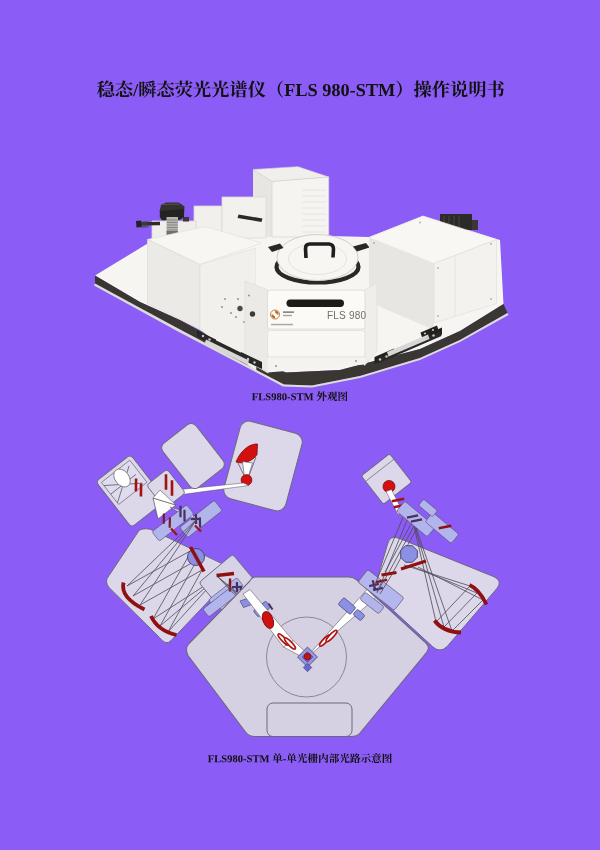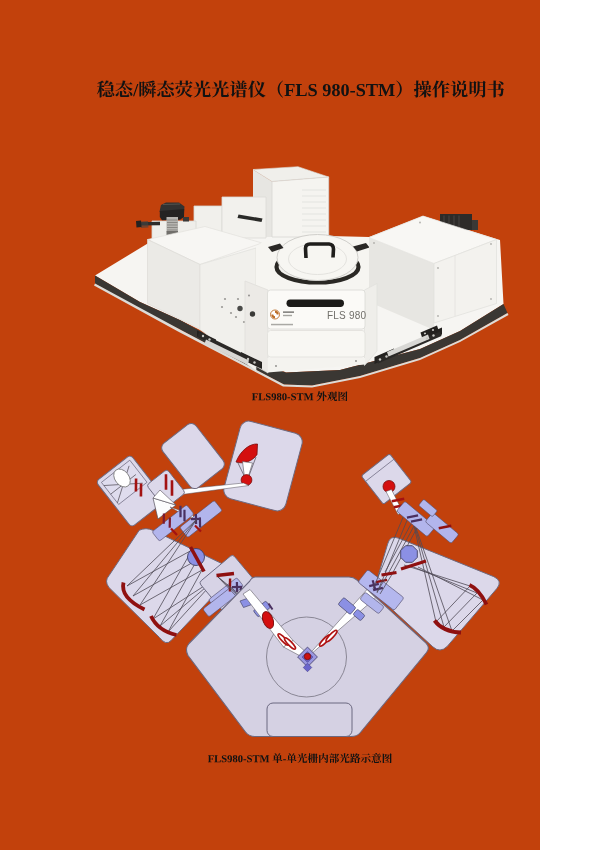--- a/index.html
+++ b/index.html
@@ -1,16 +1,16 @@
 <!DOCTYPE html>
 <html><head>
 <meta charset="utf-8">
 <style>
 html,body{margin:0;padding:0;background:#ffffff;}
-#page{position:relative;width:540px;height:850px;background:#c2410c;overflow:hidden;
+#page{position:relative;width:600px;height:850px;background:#8b5cf6;overflow:hidden;
 font-family:"Liberation Sans",sans-serif;}
 svg{position:absolute;left:0;top:0;}
 </style>
 </head>
 <body>
 <div id="page">
 <svg width="600" height="850" viewBox="0 0 600 850">
 
 <path d="M104.4 91.9 104.1 91.9C104.2 93.0 103.7 94.0 103.1 94.5C102.6 94.8 102.3 95.3 102.5 95.8C102.7 96.4 103.5 96.5 104.1 96.1C104.8 95.5 105.3 94.0 104.4 91.9ZM107.9 91.8 105.4 91.6V95.5C105.4 96.7 105.7 97.1 107.3 97.1H108.9C111.4 97.1 112.2 96.7 112.2 96.0C112.2 95.6 112.1 95.4 111.6 95.2L111.5 93.3H111.3C111.0 94.2 110.8 94.9 110.6 95.2C110.5 95.3 110.4 95.4 110.2 95.4C110.0 95.4 109.6 95.4 109.1 95.4H107.8C107.4 95.4 107.3 95.3 107.3 95.1V92.3C107.7 92.2 107.8 92.0 107.9 91.8ZM111.7 92.0 111.5 92.1C112.2 93.0 112.7 94.5 112.7 95.7C114.2 97.2 116.0 93.7 111.7 92.0ZM108.1 91.1 107.9 91.1C108.4 91.9 108.8 93.0 108.7 94.0C110.2 95.5 112.2 92.5 108.1 91.1ZM109.1 81.0 106.0 80.4C105.6 82.1 104.6 84.2 103.5 85.3L103.6 85.5C104.8 84.9 105.9 84.1 106.8 83.2H109.6C109.3 83.9 108.9 84.8 108.5 85.4H104.3L104.4 86.0H111.0V87.9H104.8L105.0 88.4H111.0V90.4H104.3L104.4 91.0H111.0V91.7H111.4C112.1 91.7 113.2 91.3 113.2 91.1V86.3C113.6 86.2 113.8 86.1 113.9 85.9L111.9 84.4L110.9 85.4H109.0C110.1 84.9 111.3 84.1 112.1 83.5C112.5 83.5 112.7 83.4 112.8 83.3L110.8 81.5L109.6 82.7H107.3C107.7 82.2 108.1 81.7 108.4 81.3C108.9 81.3 109.0 81.2 109.1 81.0ZM102.8 85.1 101.8 86.4H101.6V83.0C102.2 82.9 102.7 82.7 103.2 82.6C103.7 82.8 104.1 82.8 104.4 82.6L102.1 80.6C101.1 81.4 99.0 82.6 97.3 83.2L97.3 83.4C98.1 83.4 98.8 83.3 99.6 83.2V86.4H97.2L97.3 86.9H99.3C98.9 89.4 98.1 92.1 97.0 94.0L97.3 94.2C98.1 93.4 98.9 92.4 99.6 91.3V97.6H99.9C100.9 97.6 101.6 97.2 101.6 97.1V88.5C101.9 89.2 102.3 90.0 102.4 90.8C103.9 92.1 105.6 89.1 101.6 87.9V86.9H104.0C104.2 86.9 104.4 86.8 104.4 86.6C103.8 86.0 102.8 85.1 102.8 85.1Z M122.7 91.2 119.9 91.0V95.3C119.9 96.8 120.4 97.1 122.5 97.1H124.8C128.4 97.1 129.3 96.8 129.3 95.9C129.3 95.5 129.1 95.3 128.5 95.1L128.5 92.9H128.3C127.9 94.0 127.6 94.7 127.3 95.0C127.2 95.2 127.1 95.2 126.8 95.3C126.5 95.3 125.8 95.3 125.0 95.3H122.9C122.2 95.3 122.1 95.2 122.1 94.9V91.6C122.5 91.6 122.6 91.4 122.7 91.2ZM118.3 91.2H118.1C118.0 92.6 117.2 93.7 116.3 94.1C115.8 94.4 115.4 94.9 115.6 95.5C115.9 96.2 116.7 96.3 117.4 95.9C118.4 95.3 119.2 93.7 118.3 91.2ZM128.6 91.3 128.4 91.4C129.4 92.4 130.3 94.0 130.5 95.5C132.5 97.1 134.3 92.8 128.6 91.3ZM123.2 90.3 123.0 90.4C123.7 91.2 124.4 92.5 124.5 93.6C126.3 95.1 128.1 91.4 123.2 90.3ZM130.5 82.2 129.4 83.7H124.5C124.8 82.9 124.9 82.2 125.1 81.4C125.5 81.3 125.7 81.2 125.8 80.9L122.7 80.5C122.7 81.5 122.5 82.6 122.2 83.7H115.9L116.0 84.2H122.1C121.2 86.8 119.3 89.1 115.4 90.7L115.5 90.9C118.8 90.1 121.0 88.8 122.5 87.3C123.2 88.0 123.9 88.9 124.2 89.8C126.1 90.8 127.2 87.3 122.8 86.9C123.5 86.0 124.0 85.1 124.4 84.2H124.9C126.0 87.4 128.1 89.4 130.9 90.8C131.1 89.8 131.7 89.1 132.6 88.9L132.6 88.7C129.7 88.0 126.7 86.6 125.3 84.2H132.0C132.3 84.2 132.5 84.1 132.5 83.9C131.7 83.2 130.5 82.2 130.5 82.2Z M134.2 96.2H133.0L137.2 84.0H138.4Z M148.8 83.0 148.6 83.1C149.0 83.7 149.4 84.7 149.4 85.6C150.8 86.8 152.5 84.1 148.8 83.0ZM146.0 83.2 145.8 83.3C146.1 83.9 146.5 84.8 146.6 85.7C147.9 86.9 149.7 84.2 146.0 83.2ZM155.2 82.2 153.2 80.5C151.4 81.2 147.8 82.1 144.9 82.4L145.0 82.7C148.1 82.8 151.8 82.6 154.1 82.2C154.6 82.4 155.0 82.4 155.2 82.2ZM155.1 83.6 152.5 82.8C152.3 83.8 151.9 85.2 151.4 86.3H146.0C146.0 86.0 145.9 85.6 145.8 85.3L145.5 85.3C145.6 85.8 145.1 86.6 144.8 86.9C144.3 87.2 144.1 87.7 144.3 88.2C144.6 88.8 145.5 88.8 145.8 88.4L145.8 88.3C145.5 89.9 144.9 91.4 144.2 92.5V83.0C144.6 82.9 144.8 82.8 144.9 82.6L143.2 81.2L142.3 82.2H141.2L139.4 81.4V96.6H139.7C140.4 96.6 141.1 96.2 141.1 95.9V94.3H142.5V95.7H142.7C143.4 95.7 144.2 95.3 144.2 95.2V92.6L144.4 92.7C144.8 92.4 145.3 92.0 145.6 91.6C145.8 92.0 145.8 92.4 145.8 92.8C146.8 93.9 148.4 92.1 146.0 91.0C146.3 90.6 146.6 90.2 146.8 89.8H148.0C147.5 92.8 146.2 95.7 143.5 97.5L143.7 97.7C147.3 96.0 148.9 93.1 149.7 90.0C149.9 90.0 150.0 89.9 150.2 89.9L150.2 89.9H152.1V92.7H151.2L151.4 91.1C151.8 91.1 152.0 90.9 152.1 90.7L150.1 90.2C150.0 90.7 149.9 91.8 149.8 92.5C149.5 92.6 149.2 92.8 149.0 92.9L150.5 94.0L151.2 93.2H152.1V97.6H152.4C153.0 97.6 153.7 97.3 153.7 97.1V93.2H155.6C155.9 93.2 156.0 93.2 156.1 93.0C155.6 92.4 154.7 91.5 154.7 91.5L154.0 92.7H153.7V89.9H155.5C155.7 89.9 155.9 89.8 155.9 89.6C155.5 89.1 154.7 88.4 154.7 88.4L154.0 89.4H153.7V88.1C154.2 87.8 154.9 87.4 155.3 87.1C155.7 87.1 155.9 87.1 156.0 86.9L154.3 85.3L153.3 86.3H152.0C152.9 85.5 153.9 84.6 154.4 83.9C154.8 84.0 155.1 83.8 155.1 83.6ZM141.1 93.8V90.3H142.5V93.8ZM141.1 85.9V82.7H142.5V85.9ZM141.1 86.4H142.5V89.8H141.1ZM148.2 87.9 146.1 87.3V86.8H153.5L153.4 87.5L152.1 87.4V89.4H150.0L150.0 89.4L148.8 88.4L147.9 89.2H147.1C147.2 88.9 147.4 88.6 147.5 88.2C147.9 88.2 148.1 88.1 148.2 87.9Z M164.2 91.2 161.5 91.0V95.3C161.5 96.8 162.0 97.1 164.1 97.1H166.4C170.0 97.1 170.9 96.8 170.9 95.9C170.9 95.5 170.7 95.3 170.1 95.1L170.0 92.9H169.8C169.4 94.0 169.2 94.7 168.9 95.0C168.8 95.2 168.7 95.2 168.4 95.3C168.1 95.3 167.4 95.3 166.6 95.3H164.4C163.7 95.3 163.6 95.2 163.6 94.9V91.6C164.0 91.6 164.2 91.4 164.2 91.2ZM159.9 91.2H159.6C159.6 92.6 158.7 93.7 157.9 94.1C157.4 94.4 157.0 94.9 157.2 95.5C157.5 96.2 158.3 96.3 159.0 95.9C159.9 95.3 160.7 93.7 159.9 91.2ZM170.2 91.3 170.0 91.4C171.0 92.4 171.9 94.0 172.0 95.5C174.1 97.1 175.9 92.8 170.2 91.3ZM164.7 90.3 164.6 90.4C165.3 91.2 166.0 92.5 166.1 93.6C167.9 95.1 169.6 91.4 164.7 90.3ZM172.1 82.2 170.9 83.7H166.1C166.3 82.9 166.5 82.2 166.6 81.4C167.1 81.3 167.3 81.2 167.3 80.9L164.3 80.5C164.2 81.5 164.1 82.6 163.8 83.7H157.4L157.6 84.2H163.6C162.8 86.8 160.9 89.1 157.0 90.7L157.1 90.9C160.4 90.1 162.6 88.8 164.0 87.3C164.8 88.0 165.5 88.9 165.8 89.8C167.7 90.8 168.8 87.3 164.4 86.9C165.1 86.0 165.6 85.1 165.9 84.2H166.5C167.5 87.4 169.6 89.4 172.4 90.8C172.7 89.8 173.3 89.1 174.1 88.9L174.2 88.7C171.3 88.0 168.3 86.6 166.9 84.2H173.6C173.8 84.2 174.0 84.1 174.1 83.9C173.3 83.2 172.1 82.2 172.1 82.2Z M179.9 88.4 179.6 88.4C179.5 89.7 178.5 90.9 177.8 91.4C177.3 91.8 177.0 92.4 177.3 93.0C177.7 93.8 178.7 93.8 179.3 93.2C180.0 92.4 180.5 90.7 179.9 88.4ZM179.8 82.9H175.2L175.3 83.4H179.8V85.6H180.1C181.1 85.6 181.9 85.3 181.9 85.1V83.4H185.7V85.5H186.1C187.1 85.5 187.9 85.2 187.9 85.0V83.4H192.1C192.3 83.4 192.5 83.3 192.6 83.1C191.9 82.4 190.5 81.4 190.5 81.3L189.4 82.9H187.9V81.1C188.3 81.1 188.5 80.9 188.5 80.7L185.7 80.4V82.9H181.9V81.1C182.4 81.1 182.5 80.9 182.5 80.7L179.8 80.4ZM184.8 87.9C185.2 87.9 185.4 87.7 185.4 87.4L182.5 87.2C182.5 91.6 182.6 94.9 175.1 97.4L175.2 97.6C182.3 96.1 184.0 93.8 184.5 90.8C185.2 93.6 186.7 96.2 190.6 97.6C190.8 96.5 191.4 95.9 192.4 95.7L192.5 95.5C189.7 94.8 187.8 93.9 186.5 92.8C187.7 92.1 188.7 91.2 189.7 90.3C190.1 90.5 190.4 90.3 190.5 90.2L188.1 88.5C187.5 89.8 186.7 91.3 186.1 92.3C185.4 91.6 184.9 90.7 184.7 89.7C184.7 89.2 184.8 88.6 184.8 87.9ZM177.6 85.1 177.4 85.1C177.5 86.0 176.9 86.8 176.4 87.1C175.8 87.3 175.3 87.8 175.5 88.6C175.7 89.3 176.6 89.5 177.2 89.2C177.9 88.9 178.4 87.9 178.1 86.6H189.3C189.2 87.3 189.1 88.3 189.0 88.9L189.2 89.0C189.9 88.6 191.0 87.7 191.6 87.1C192.0 87.1 192.2 87.0 192.3 86.9L190.3 84.9L189.1 86.1H178.0C177.9 85.8 177.8 85.5 177.6 85.1Z M195.3 81.7 195.2 81.8C196.1 83.0 196.9 84.8 197.0 86.4C199.2 88.2 201.2 83.7 195.3 81.7ZM206.7 81.5C206.0 83.4 205.1 85.5 204.5 86.8L204.6 86.9C206.1 86.0 207.6 84.6 208.9 83.1C209.3 83.2 209.6 83.0 209.6 82.8ZM200.9 80.5V87.7H193.5L193.7 88.2H198.5C198.4 92.2 197.4 95.3 193.5 97.4L193.6 97.6C199.0 96.0 200.6 92.8 200.9 88.2H202.8V95.2C202.8 96.7 203.3 97.1 205.2 97.1H206.9C210.0 97.1 210.8 96.7 210.8 95.8C210.8 95.4 210.6 95.1 210.1 94.9L210.0 92.0H209.8C209.4 93.3 209.1 94.4 208.9 94.7C208.8 94.9 208.7 95.0 208.4 95.0C208.2 95.1 207.7 95.1 207.2 95.1H205.7C205.1 95.1 205.0 95.0 205.0 94.6V88.2H210.2C210.5 88.2 210.6 88.2 210.7 88.0C209.9 87.2 208.5 86.2 208.5 86.2L207.2 87.7H203.2V81.3C203.6 81.2 203.8 81.0 203.8 80.7Z M213.6 81.7 213.4 81.8C214.3 83.0 215.1 84.8 215.3 86.4C217.4 88.2 219.4 83.7 213.6 81.7ZM225.0 81.5C224.3 83.4 223.4 85.5 222.7 86.8L222.9 86.9C224.3 86.0 225.8 84.6 227.1 83.1C227.5 83.2 227.8 83.0 227.9 82.8ZM219.2 80.5V87.7H211.8L211.9 88.2H216.7C216.6 92.2 215.6 95.3 211.7 97.4L211.8 97.6C217.2 96.0 218.8 92.8 219.2 88.2H221.1V95.2C221.1 96.7 221.5 97.1 223.4 97.1H225.2C228.2 97.1 229.0 96.7 229.0 95.8C229.0 95.4 228.9 95.1 228.3 94.9L228.2 92.0H228.0C227.7 93.3 227.4 94.4 227.1 94.7C227.0 94.9 226.9 95.0 226.7 95.0C226.4 95.1 226.0 95.1 225.4 95.1H223.9C223.4 95.1 223.3 95.0 223.3 94.6V88.2H228.4C228.7 88.2 228.9 88.2 228.9 88.0C228.1 87.2 226.7 86.2 226.7 86.2L225.5 87.7H221.4V81.3C221.9 81.2 222.0 81.0 222.1 80.7Z M246.8 85.6 244.4 84.6C244.2 85.3 243.8 86.9 243.4 87.9L243.6 88.0C244.5 87.3 245.5 86.4 246.1 85.9C246.5 86.0 246.7 85.8 246.8 85.6ZM236.1 84.7 235.9 84.8C236.3 85.6 236.6 86.7 236.5 87.7C237.9 89.1 239.9 86.3 236.1 84.7ZM237.2 80.5 237.0 80.6C237.4 81.2 237.9 82.2 238.0 83.1C239.6 84.4 241.5 81.3 237.2 80.5ZM231.3 80.7 231.1 80.8C231.8 81.6 232.5 82.8 232.7 83.8C234.6 85.1 236.2 81.5 231.3 80.7ZM234.1 86.3C234.5 86.2 234.7 86.1 234.8 85.9L233.1 84.5L232.1 85.4H230.0L230.1 86.0L232.1 85.9V93.5C232.1 93.9 232.0 94.1 231.1 94.6L232.6 96.8C232.9 96.7 233.2 96.3 233.3 95.9C234.6 94.3 235.6 92.9 236.1 92.2L236.0 92.0L234.1 93.2ZM244.9 82.2 243.9 83.5H242.2C243.0 82.8 243.8 82.1 244.4 81.5C244.8 81.5 245.0 81.4 245.1 81.1L242.5 80.4C242.3 81.3 241.9 82.5 241.6 83.5H235.3L235.4 84.0H238.6V88.6H234.8L234.9 89.1H246.7C247.0 89.1 247.2 89.0 247.2 88.8C246.5 88.2 245.4 87.3 245.4 87.3L244.4 88.6H243.2V84.0H246.2C246.5 84.0 246.7 83.9 246.7 83.7C246.0 83.1 244.9 82.2 244.9 82.2ZM241.4 88.6H240.4V84.0H241.4ZM243.2 96.0H238.7V93.7H243.2ZM238.7 97.0V96.5H243.2V97.5H243.6C244.3 97.5 245.3 97.0 245.3 96.9V91.4C245.7 91.3 245.9 91.2 246.0 91.1L244.0 89.6L243.1 90.6H238.8L236.6 89.7V97.6H236.9C237.8 97.6 238.7 97.2 238.7 97.0ZM243.2 93.2H238.7V91.1H243.2Z M256.8 80.8 256.6 80.9C257.3 82.0 258.0 83.6 258.0 85.0C259.9 86.6 261.7 82.8 256.8 80.8ZM253.1 85.9 252.3 85.7C253.0 84.5 253.7 83.2 254.2 81.8C254.7 81.8 254.9 81.7 255.0 81.5L251.9 80.5C251.1 84.1 249.5 87.7 248.0 90.0L248.2 90.1C249.0 89.6 249.7 88.9 250.4 88.2V97.6H250.8C251.7 97.6 252.5 97.1 252.6 97.0V86.3C252.9 86.2 253.1 86.1 253.1 85.9ZM264.7 82.7 261.7 82.1C261.3 85.7 260.3 88.8 258.9 91.3C257.0 89.2 255.6 86.4 255.0 82.6L254.7 82.8C255.2 87.2 256.2 90.4 257.9 92.9C256.5 94.8 254.8 96.3 252.8 97.4L253.0 97.6C255.2 96.7 257.1 95.5 258.7 94.0C259.9 95.5 261.4 96.6 263.2 97.6C263.6 96.6 264.5 96.0 265.5 95.9L265.6 95.7C263.5 94.9 261.6 93.9 260.0 92.5C261.9 90.0 263.2 86.9 264.0 83.2C264.4 83.2 264.6 83.0 264.7 82.7Z M283.1 80.8 282.9 80.4C280.2 82.0 277.7 84.6 277.7 89.1C277.7 93.5 280.2 96.1 282.9 97.7L283.1 97.4C281.1 95.6 279.4 93.0 279.4 89.1C279.4 85.1 281.1 82.5 283.1 80.8Z M288.9 90.9V95.1L290.9 95.3V96.0H284.6V95.3L286.1 95.1V84.9L284.5 84.7V84.1H294.5V87.3H293.7L293.4 85.2Q292.9 85.1 291.9 85.1Q290.9 85.0 290.3 85.0H288.9V89.9H291.8L292.1 88.4H292.9V92.4H292.1L291.8 90.9Z M301.9 84.7 300.0 84.9V95.1H302.5Q304.3 95.1 305.2 94.9L306.0 92.4H306.8L306.4 96.0H295.7V95.3L297.2 95.1V84.9L295.7 84.7V84.1H301.9Z M308.5 92.3H309.3L309.7 94.3Q310.1 94.7 310.8 95.0Q311.6 95.3 312.4 95.3Q315.0 95.3 315.0 93.2Q315.0 92.5 314.5 92.1Q314.0 91.6 312.9 91.3Q311.4 90.7 310.7 90.4Q310.1 90.1 309.6 89.7Q309.1 89.3 308.9 88.6Q308.6 88.0 308.6 87.1Q308.6 85.6 309.7 84.7Q310.7 83.9 312.8 83.9Q314.3 83.9 316.1 84.3V87.1H315.3L314.9 85.5Q314.0 84.8 312.8 84.8Q311.7 84.8 311.1 85.2Q310.5 85.7 310.5 86.5Q310.5 87.1 311.0 87.5Q311.5 87.9 312.5 88.3Q314.6 88.9 315.3 89.4Q316.1 89.9 316.5 90.7Q316.9 91.4 316.9 92.4Q316.9 96.2 312.4 96.2Q311.4 96.2 310.3 96.0Q309.3 95.8 308.5 95.5Z M322.8 87.7Q322.8 85.9 323.8 84.9Q324.8 83.9 326.7 83.9Q328.8 83.9 329.8 85.4Q330.7 86.9 330.7 90.0Q330.7 92.0 330.2 93.4Q329.6 94.8 328.5 95.5Q327.5 96.2 326.0 96.2Q324.5 96.2 323.2 95.8V93.1H324.0L324.4 94.8Q324.7 95.0 325.1 95.2Q325.5 95.3 325.9 95.3Q326.9 95.3 327.4 94.2Q328.0 93.1 328.1 91.0Q327.1 91.4 326.2 91.4Q324.6 91.4 323.7 90.4Q322.8 89.4 322.8 87.7ZM325.4 87.7Q325.4 90.3 326.8 90.3Q327.4 90.3 328.1 90.1V90.0Q328.1 87.4 327.8 86.1Q327.5 84.8 326.7 84.8Q325.4 84.8 325.4 87.7Z M339.6 87.0Q339.6 88.0 339.1 88.7Q338.7 89.4 337.8 89.7Q338.8 90.0 339.4 90.8Q339.9 91.7 339.9 92.8Q339.9 94.5 338.9 95.3Q337.9 96.2 335.9 96.2Q332.0 96.2 332.0 92.8Q332.0 91.6 332.5 90.8Q333.1 90.0 334.1 89.7Q333.2 89.3 332.7 88.6Q332.3 88.0 332.3 87.0Q332.3 85.5 333.2 84.7Q334.2 83.9 336.0 83.9Q337.7 83.9 338.7 84.7Q339.6 85.5 339.6 87.0ZM337.4 92.8Q337.4 91.4 337.0 90.8Q336.7 90.2 335.9 90.2Q335.2 90.2 334.8 90.8Q334.5 91.4 334.5 92.8Q334.5 94.2 334.8 94.7Q335.2 95.3 335.9 95.3Q336.7 95.3 337.0 94.7Q337.4 94.1 337.4 92.8ZM337.1 87.0Q337.1 85.8 336.8 85.3Q336.5 84.8 335.9 84.8Q335.3 84.8 335.1 85.3Q334.8 85.8 334.8 87.0Q334.8 88.2 335.1 88.7Q335.3 89.2 335.9 89.2Q336.5 89.2 336.8 88.7Q337.1 88.2 337.1 87.0Z M348.9 90.0Q348.9 96.2 345.0 96.2Q343.1 96.2 342.2 94.6Q341.2 93.0 341.2 90.0Q341.2 87.0 342.2 85.4Q343.1 83.9 345.1 83.9Q347.0 83.9 348.0 85.4Q348.9 87.0 348.9 90.0ZM346.3 90.0Q346.3 87.2 346.0 86.0Q345.7 84.8 345.0 84.8Q344.4 84.8 344.1 85.9Q343.8 87.1 343.8 90.0Q343.8 92.9 344.1 94.1Q344.4 95.3 345.0 95.3Q345.7 95.3 346.0 94.1Q346.3 92.8 346.3 90.0Z M350.3 92.5V90.9H355.0V92.5Z M356.7 92.3H357.5L357.9 94.3Q358.2 94.7 359.0 95.0Q359.7 95.3 360.6 95.3Q363.1 95.3 363.1 93.2Q363.1 92.5 362.6 92.1Q362.1 91.6 361.1 91.3Q359.6 90.7 358.9 90.4Q358.2 90.1 357.8 89.7Q357.3 89.3 357.0 88.6Q356.7 88.0 356.7 87.1Q356.7 85.6 357.8 84.7Q358.9 83.9 361.0 83.9Q362.5 83.9 364.3 84.3V87.1H363.5L363.1 85.5Q362.2 84.8 361.0 84.8Q359.9 84.8 359.3 85.2Q358.7 85.7 358.7 86.5Q358.7 87.1 359.2 87.5Q359.7 87.9 360.7 88.3Q362.8 88.9 363.5 89.4Q364.3 89.9 364.7 90.7Q365.1 91.4 365.1 92.4Q365.1 96.2 360.6 96.2Q359.6 96.2 358.5 96.0Q357.4 95.8 356.7 95.5Z M368.6 96.0V95.3L370.5 95.1V85.0H370.1Q368.0 85.0 367.2 85.2L366.9 87.4H366.1V84.1H377.8V87.4H376.9L376.7 85.2Q376.0 85.0 373.8 85.0H373.3V95.1L375.2 95.3V96.0Z M385.9 96.0H385.4L381.0 85.9V95.1L382.6 95.3V96.0H378.3V95.3L379.9 95.1V84.9L378.3 84.7V84.1H383.0L386.4 91.9L389.9 84.1H394.7V84.7L393.2 84.9V95.1L394.7 95.3V96.0H388.8V95.3L390.4 95.1V85.9Z M396.6 80.4 396.3 80.8C398.4 82.5 400.0 85.1 400.0 89.1C400.0 93.0 398.4 95.6 396.3 97.4L396.6 97.7C399.2 96.1 401.8 93.5 401.8 89.1C401.8 84.6 399.2 82.0 396.6 80.4Z M419.9 85.9V87.8L419.9 87.7L418.2 88.2V85.1H420.4C420.6 85.1 420.8 85.0 420.9 84.8C420.3 84.2 419.3 83.2 419.3 83.2L418.3 84.6H418.2V81.3C418.6 81.2 418.8 81.0 418.9 80.7L416.2 80.5V84.6H414.1L414.2 85.1H416.2V88.7C415.2 88.9 414.3 89.1 413.8 89.2L414.7 91.7C414.9 91.7 415.1 91.5 415.2 91.2L416.2 90.6V95.1C416.2 95.3 416.1 95.3 415.8 95.3C415.5 95.3 414.1 95.3 414.1 95.3V95.5C414.8 95.7 415.1 95.9 415.4 96.2C415.6 96.5 415.7 97.0 415.7 97.6C417.9 97.4 418.2 96.6 418.2 95.2V89.2L419.9 88.0V90.1H420.2C421.1 90.1 421.7 89.8 421.7 89.6V89.2H423.0V89.8H423.3C423.9 89.8 424.7 89.4 424.7 89.3V86.5C425.0 86.5 425.2 86.4 425.3 86.3L423.6 85.0L422.8 85.9H421.8L419.9 85.1ZM425.7 85.9V89.8L424.1 89.7V91.4H419.4L419.6 91.9H422.9C422.0 93.7 420.6 95.5 418.8 96.7L418.9 96.9C421.0 96.1 422.8 95.1 424.1 93.7V97.6H424.5C425.3 97.6 426.2 97.2 426.2 97.1V91.9H426.3C427.0 94.1 428.2 95.8 429.8 96.8C430.1 95.8 430.6 95.1 431.4 94.9L431.4 94.7C429.7 94.2 427.8 93.2 426.7 91.9H430.8C431.0 91.9 431.3 91.9 431.3 91.7C430.5 91.0 429.3 90.0 429.3 90.0L428.1 91.4H426.2V90.3C426.6 90.3 426.7 90.1 426.7 89.9L426.4 89.9C427.0 89.8 427.4 89.5 427.4 89.4V89.2H428.8V89.7H429.1C429.7 89.7 430.6 89.3 430.6 89.2V86.6C430.9 86.5 431.2 86.4 431.3 86.3L429.5 85.0L428.7 85.9H427.5L425.7 85.1ZM421.9 81.5V85.2H422.2C423.2 85.2 423.8 84.8 423.8 84.6V84.5H426.7V85.0H427.0C427.7 85.0 428.6 84.5 428.7 84.4V82.2C429.0 82.1 429.2 82.0 429.3 81.9L427.4 80.5L426.5 81.5H424.0L421.9 80.6ZM423.8 84.0V82.0H426.7V84.0ZM421.7 88.6V86.4H423.0V88.6ZM427.4 88.7V86.4H428.8V88.7Z M441.1 80.5C440.3 83.7 438.7 87.0 437.3 89.1L437.5 89.3C439.0 88.2 440.4 86.7 441.6 84.9H442.0V97.6H442.4C443.6 97.6 444.3 97.2 444.3 97.0V92.8H448.7C449.0 92.8 449.2 92.7 449.2 92.5C448.4 91.7 447.0 90.7 447.0 90.7L445.8 92.3H444.3V88.8H448.4C448.6 88.8 448.8 88.7 448.9 88.5C448.1 87.8 446.8 86.8 446.8 86.8L445.7 88.3H444.3V84.9H449.1C449.3 84.9 449.5 84.8 449.6 84.6C448.8 83.9 447.4 82.8 447.4 82.8L446.2 84.4H441.9C442.4 83.6 442.9 82.8 443.3 81.9C443.7 81.9 443.9 81.8 444.0 81.5ZM436.3 80.5C435.4 84.1 433.7 87.8 432.1 90.1L432.3 90.3C433.2 89.6 434.0 88.9 434.7 88.1V97.6H435.1C435.9 97.6 436.8 97.2 436.8 97.0V86.6C437.2 86.5 437.3 86.4 437.4 86.2L436.4 85.9C437.2 84.6 437.9 83.3 438.5 81.8C438.9 81.8 439.2 81.7 439.3 81.5Z M457.6 80.6 457.4 80.7C458.2 81.6 459.0 83.0 459.2 84.2C461.0 85.6 462.7 81.8 457.6 80.6ZM452.1 80.7 451.9 80.7C452.6 81.6 453.4 82.8 453.6 83.9C455.5 85.2 457.1 81.5 452.1 80.7ZM455.3 86.3C455.8 86.2 456.0 86.1 456.1 85.9L454.3 84.5L453.4 85.4H450.7L450.8 86.0L453.3 85.9V93.5C453.3 93.9 453.2 94.1 452.4 94.6L453.9 96.8C454.1 96.7 454.4 96.4 454.5 96.0C456.1 94.2 457.3 92.6 457.9 91.8L457.8 91.6L455.3 93.1ZM459.0 90.2V90.0C459.0 92.7 458.7 95.2 454.7 97.4L454.9 97.6C460.1 95.8 460.9 93.1 461.1 90.0H461.9V95.3C461.9 96.5 462.2 96.9 463.7 96.9H464.9C467.1 96.9 467.7 96.5 467.7 95.8C467.7 95.4 467.6 95.2 467.1 95.0L467.1 92.7H466.9C466.6 93.7 466.3 94.6 466.2 94.9C466.1 95.1 466.0 95.1 465.8 95.1C465.7 95.1 465.4 95.1 465.1 95.1H464.3C464.0 95.1 463.9 95.0 463.9 94.8V90.0L463.9 90.6H464.3C464.9 90.6 466.0 90.2 466.0 90.1V85.2C466.2 85.2 466.4 85.1 466.5 85.0L464.7 83.6L463.8 84.5H462.8C463.8 83.6 464.8 82.5 465.5 81.7C465.9 81.7 466.1 81.6 466.2 81.4L463.4 80.5C463.1 81.7 462.6 83.3 462.1 84.5H459.1L457.0 83.7V90.9H457.3C458.2 90.9 459.0 90.4 459.0 90.2ZM463.9 85.0V89.5H459.0V85.0Z M483.0 82.4V86.0H479.6V82.4ZM477.6 81.9V87.7C477.6 91.5 477.0 94.8 473.6 97.4L473.7 97.6C477.6 95.9 478.9 93.4 479.4 90.7H483.0V94.9C483.0 95.2 482.9 95.3 482.6 95.3C482.1 95.3 479.8 95.2 479.8 95.2V95.4C480.8 95.6 481.3 95.8 481.7 96.1C482.0 96.5 482.1 96.9 482.2 97.6C484.7 97.4 485.1 96.5 485.1 95.1V82.7C485.4 82.6 485.7 82.5 485.8 82.3L483.8 80.7L482.8 81.9H479.9L477.6 81.0ZM483.0 86.5V90.2H479.5C479.5 89.4 479.6 88.5 479.6 87.7V86.5ZM471.6 82.7H473.9V86.7H471.6ZM469.6 82.2V94.3H469.9C470.9 94.3 471.6 93.8 471.6 93.6V91.8H473.9V93.4H474.2C474.9 93.4 475.9 92.9 475.9 92.7V83.1C476.2 83.0 476.5 82.8 476.6 82.7L474.7 81.1L473.7 82.2H471.8L469.6 81.3ZM471.6 87.2H473.9V91.3H471.6Z M498.8 81.2 498.7 81.3C499.8 82.1 501.2 83.5 501.8 84.7C504.1 85.7 505.1 81.3 498.8 81.2ZM496.4 80.8 493.5 80.5V84.6H488.8L488.9 85.1H493.5V89.2H487.5L487.6 89.7H493.5V97.6H494.0C494.8 97.6 495.8 97.0 495.8 96.8V89.7H501.1C501.0 92.2 500.8 93.7 500.4 94.0C500.3 94.1 500.1 94.2 499.8 94.2C499.5 94.2 498.2 94.1 497.5 94.0L497.4 94.2C498.2 94.4 498.9 94.7 499.2 95.0C499.5 95.3 499.6 95.8 499.6 96.5C500.7 96.5 501.4 96.3 502.0 95.8C502.8 95.2 503.1 93.5 503.3 90.0C503.7 90.0 503.9 89.9 504.0 89.7L502.0 88.1L500.9 89.2H500.5L500.7 85.4C501.1 85.3 501.2 85.3 501.4 85.1L499.3 83.6L498.5 84.6H495.8V81.3C496.2 81.2 496.4 81.0 496.4 80.8ZM495.8 89.2V85.1H498.6L498.3 89.2Z" fill="#121212"></path>
 

